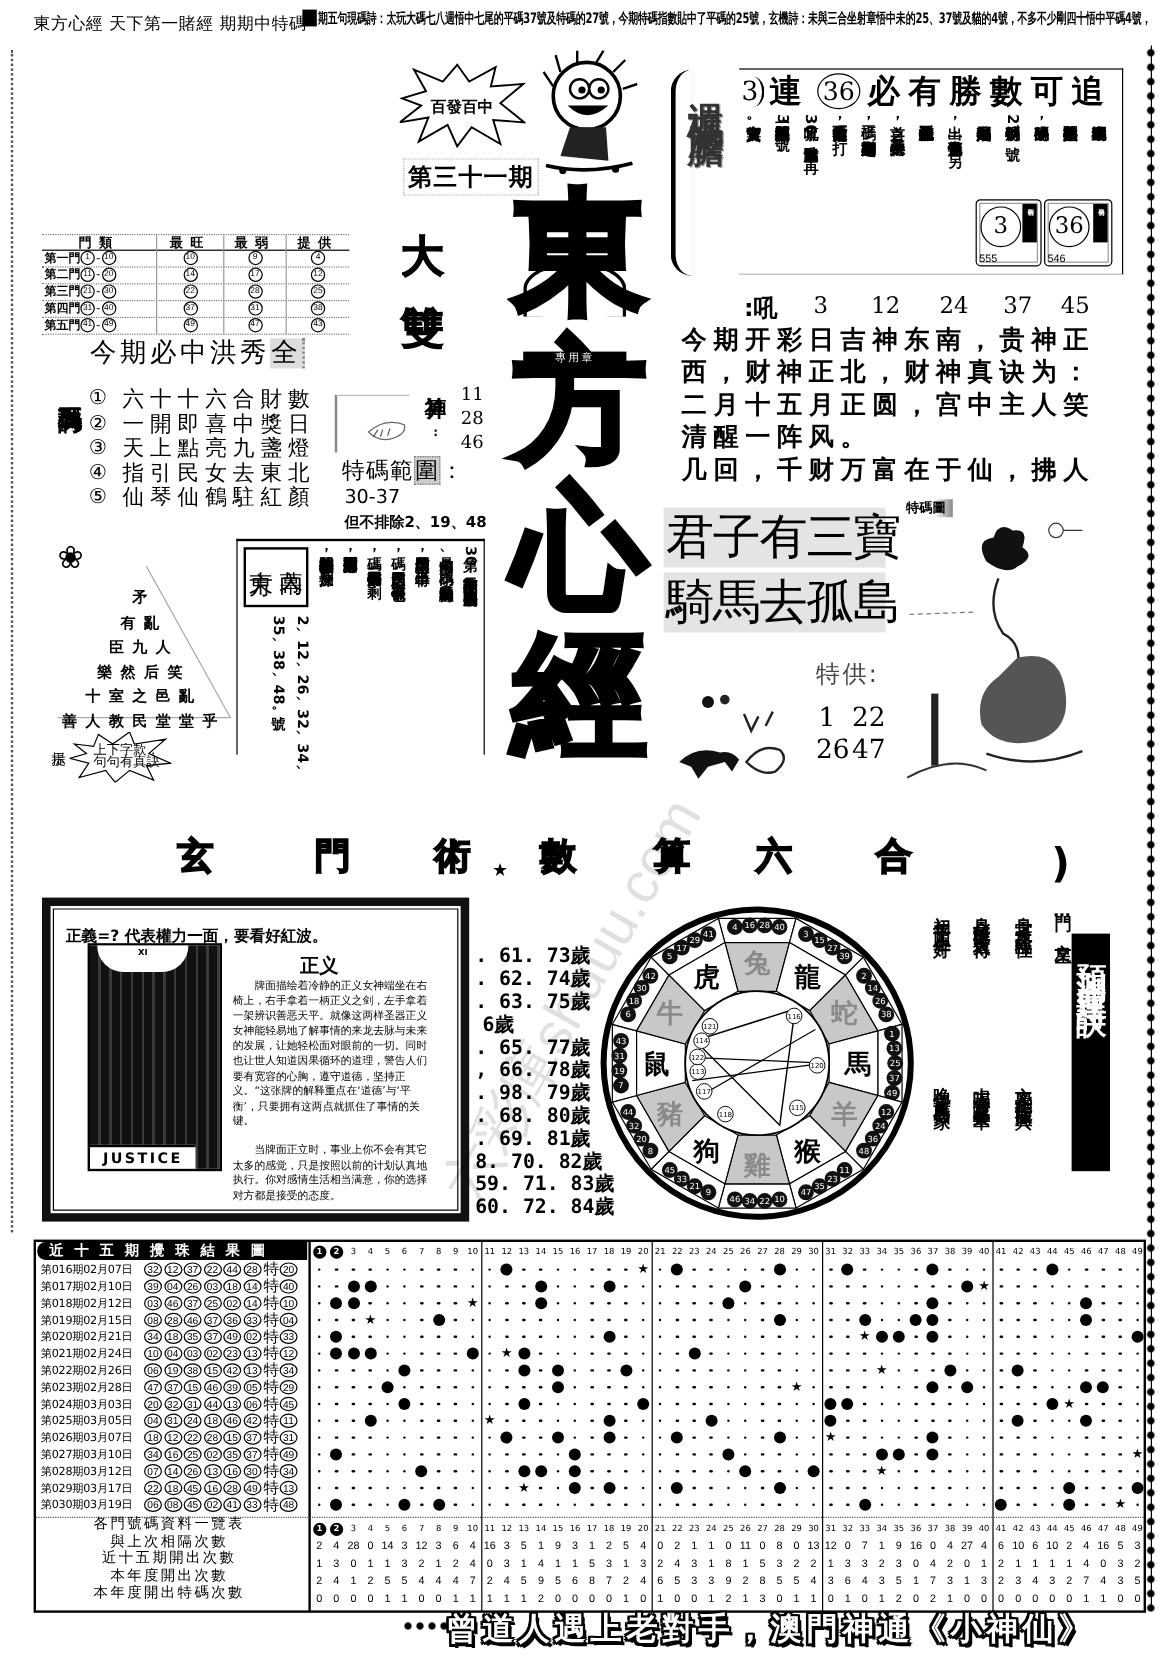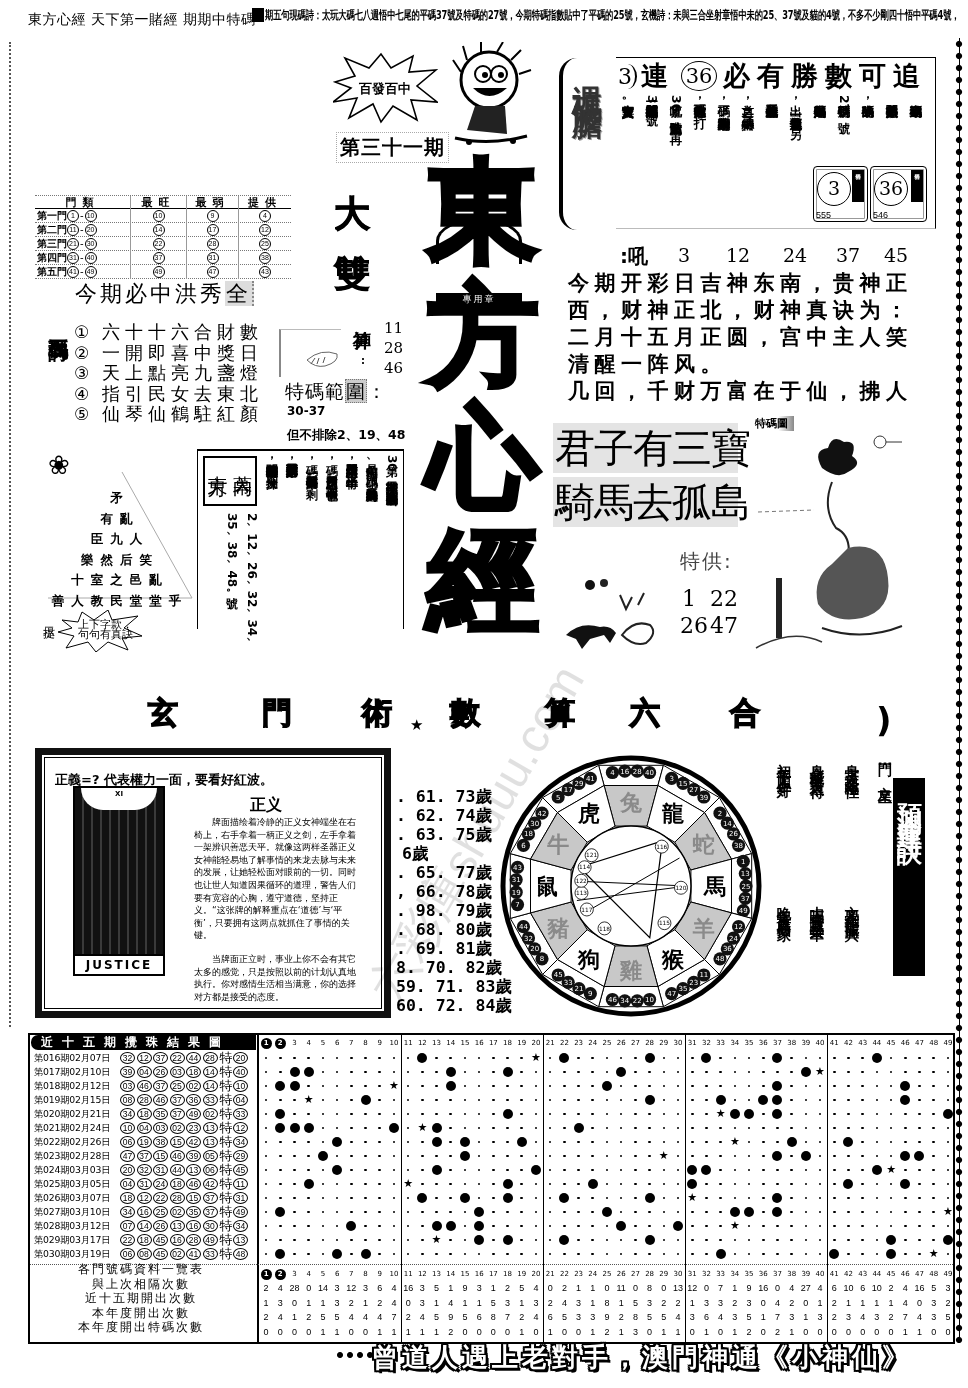--- a/index.html
+++ b/index.html
@@ -73,21 +73,21 @@
 .pl-no{font-size:17px;width:28px}
 .pl-tx{font-family:"DejaVu Serif",serif;font-size:18px;letter-spacing:5px}
 
 #moon-box{left:279px;top:329px;width:62px;height:48px;border-left:2px solid #888;border-top:1px solid #bbb}
 #divine-label{left:352px;top:316px;font-size:18px;font-weight:900;text-orientation:upright;line-height:20px}
 #divine-colon{left:361px;top:355px;font-size:10px;font-weight:bold}
 #divine-nums{left:384px;top:318px;font-size:15px;line-height:20px}
 
 #range-label{left:285px;top:379px;font-size:19px;letter-spacing:1px;white-space:nowrap}
 #range-label .last{background:#ccc;border:1px dotted #777}
-#range-val{left:287px;top:404px;font-size:12px;font-weight:bold}
+#range-val{left:287px;top:404px;font-size:16px;font-weight:normal}
 #range-excl{left:287px;top:427px;font-size:12.5px;font-weight:bold;white-space:nowrap}
 
 
 #inside-box{left:197px;top:449px;width:207px;height:180px;border-top:2px solid #000;border-left:1.5px solid #000;border-right:1.5px solid #000}
 #inside-label{left:203px;top:456px;width:54px;height:50px;border:2px solid #000;display:flex;flex-direction:row-reverse;justify-content:center;gap:2px;padding-top:2px}
 #inside-label span{writing-mode:vertical-rl;text-orientation:upright;font-size:20px;line-height:23px}
 #inside-cols{left:222px;top:455px;width:180px;height:175px;display:flex;flex-direction:row-reverse;align-items:flex-start}
 .icol{writing-mode:vertical-rl;text-orientation:mixed;width:20px;font-size:12px;font-weight:bold;line-height:20px;white-space:nowrap}
 .icol.low{margin-top:58px}
 
@@ -110,21 +110,21 @@
 #scholar{left:752px;top:428px;width:160px;height:225px}
 
 
 .bn{top:693px;font-size:30px;font-weight:900;-webkit-text-stroke:1.5px #000}
 #bn-star{left:410px;top:716px;font-size:15px}
 #bn-paren{left:876px;top:700px;font-size:34px;font-weight:900}
 
 
 #tarot{left:35px;top:748px;width:356px;height:270px;border:7px solid #111;box-shadow:inset 0 0 0 2px #fff,inset 0 0 0 3px #000;background:#fff}
 #tarot-head{left:55px;top:771px;font-size:13px;font-weight:bold;white-space:nowrap}
-#card{left:73px;top:786px;width:92px;height:190px;background:repeating-linear-gradient(90deg,#111 0 7px,#3a3a3a 7px 9px);border:2px solid #000}
+#card{left:73px;top:786px;width:112px;height:190px;background:repeating-linear-gradient(90deg,#111 0 7px,#3a3a3a 7px 9px);border:2px solid #000}
 #card-arch{position:absolute;left:6px;top:0;width:76px;height:22px;background:#fff;border-radius:0 0 40px 40px;font-size:7px;font-weight:bold;text-align:center;line-height:12px}
 #card-label{position:absolute;left:0;bottom:0;width:88px;height:20px;background:#fff;border-top:2px solid #000;font-size:12px;font-weight:900;letter-spacing:2px;text-align:center;line-height:18px}
 #tarot-title{left:250px;top:795px;font-size:16px;font-weight:900}
 #tarot-body{left:194px;top:816px;width:163px;font-size:9px;line-height:12.6px}
 #tarot-body p{text-indent:2em;margin-bottom:11px}
 
 #ages{left:396px;top:787px}
 #ages div{height:19px;font-size:16.5px;font-weight:bold;white-space:nowrap;line-height:19px}
 
 #wheel{left:500px;top:755px;width:262px;height:262px}

